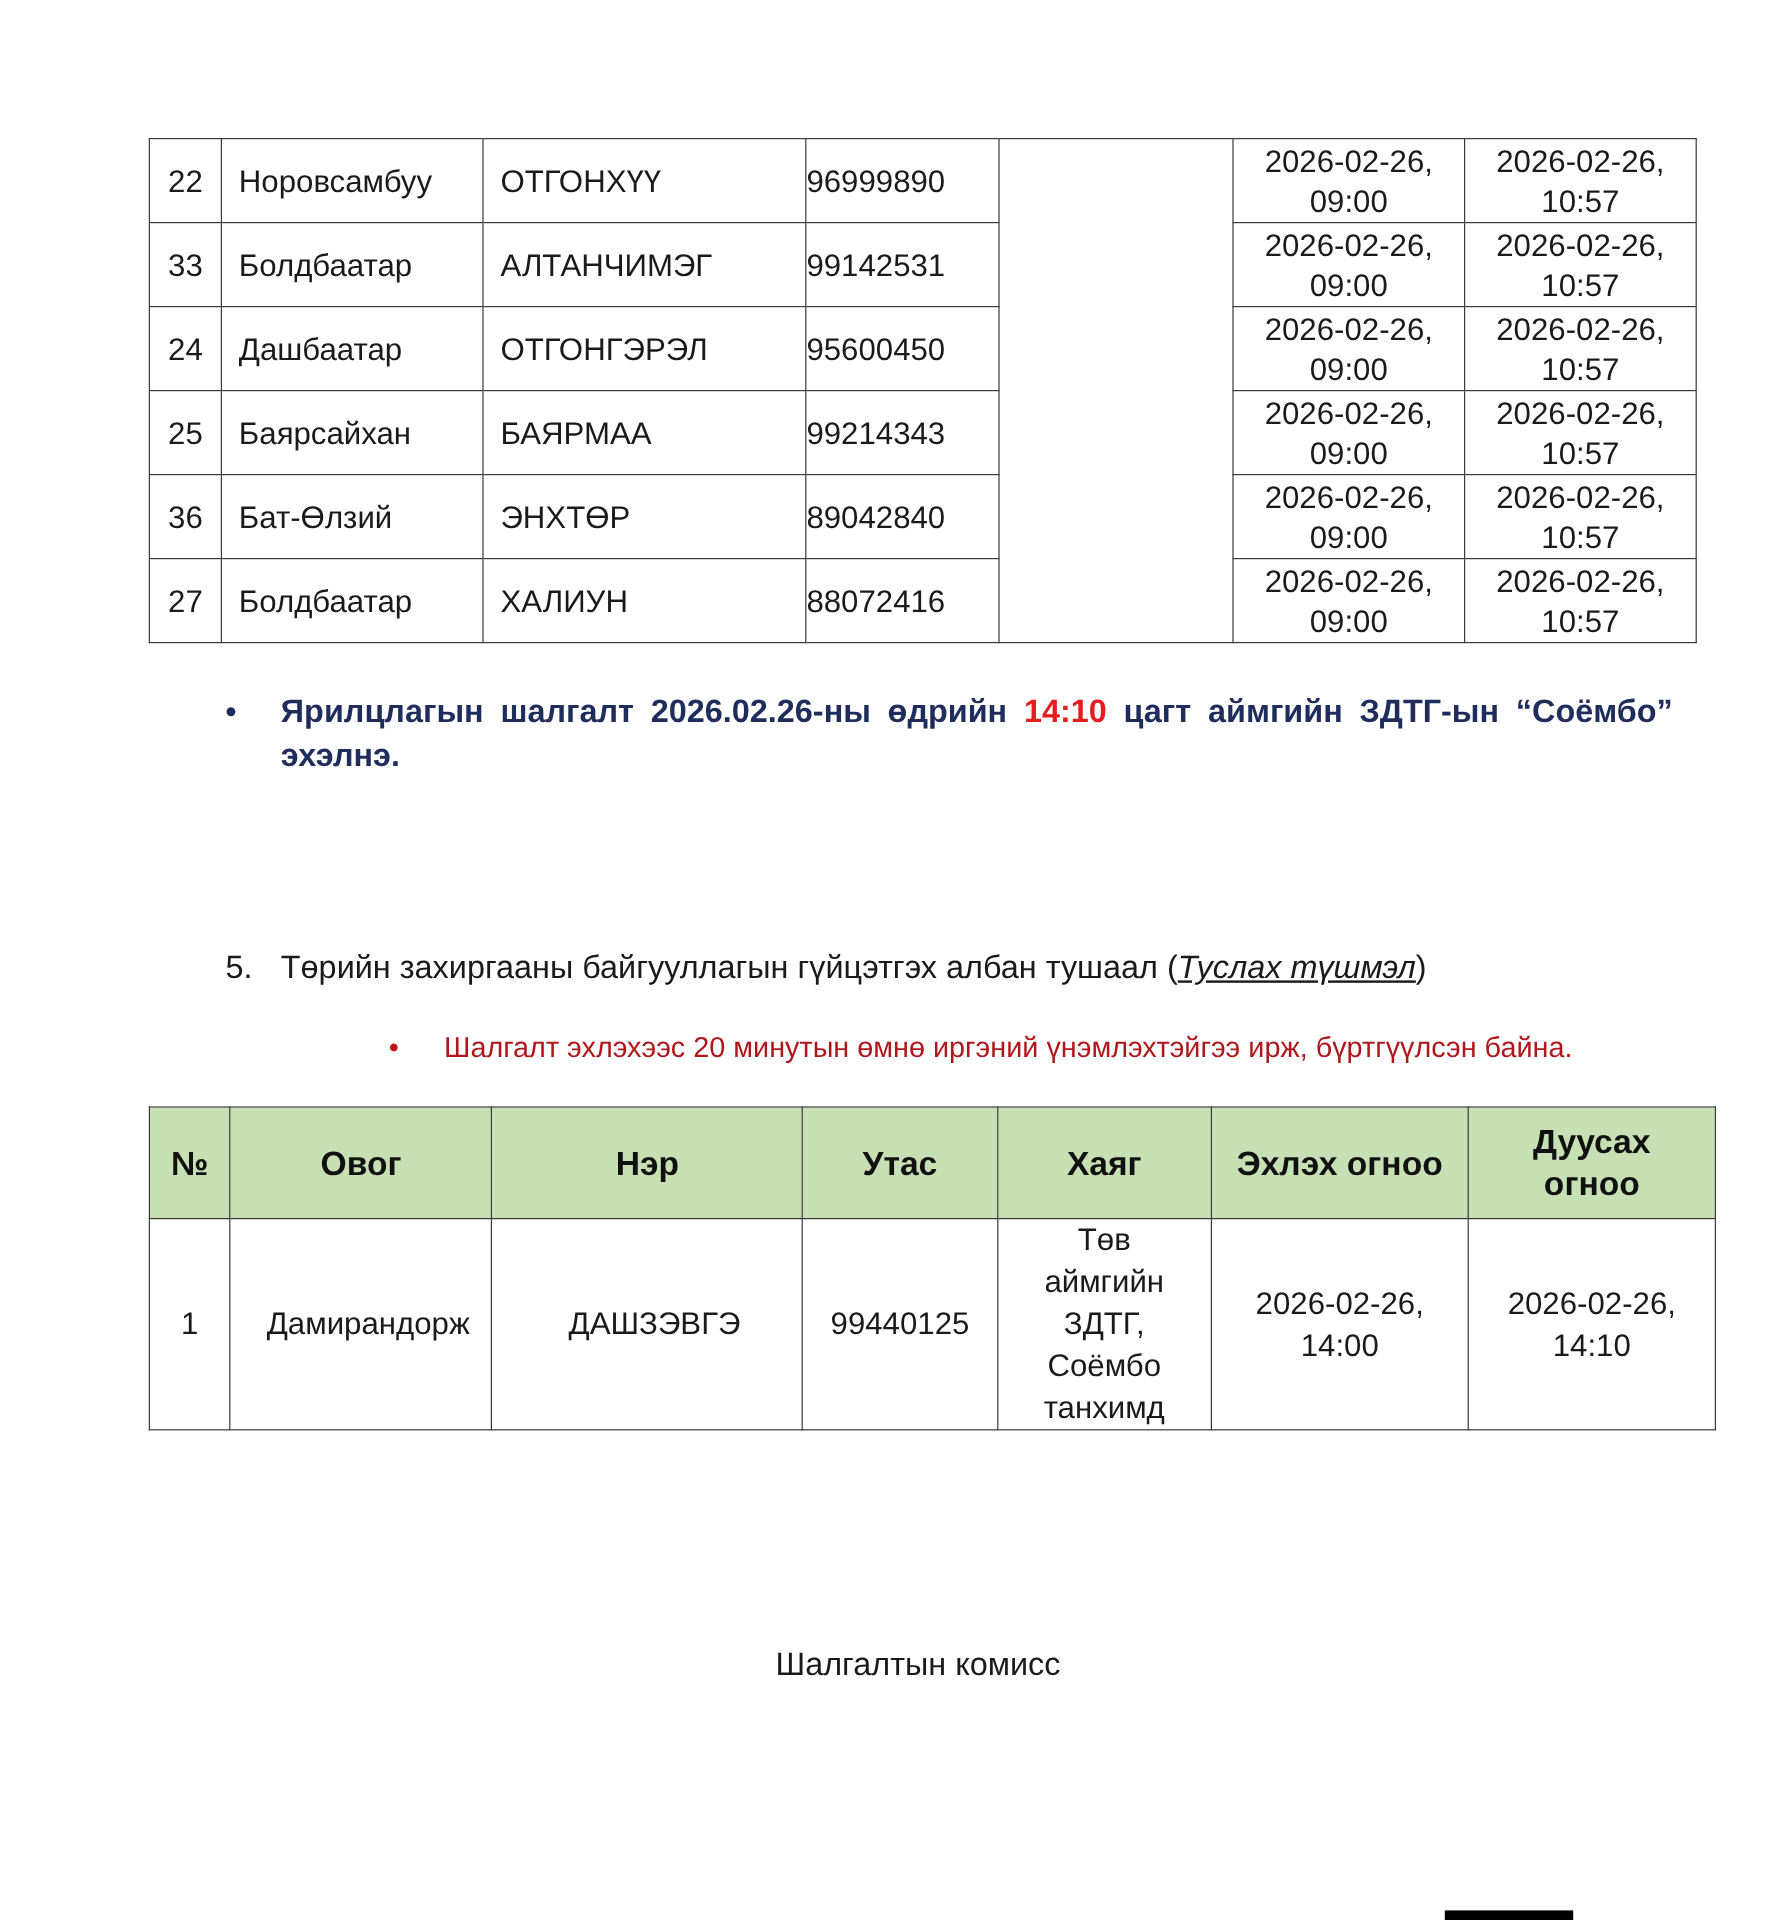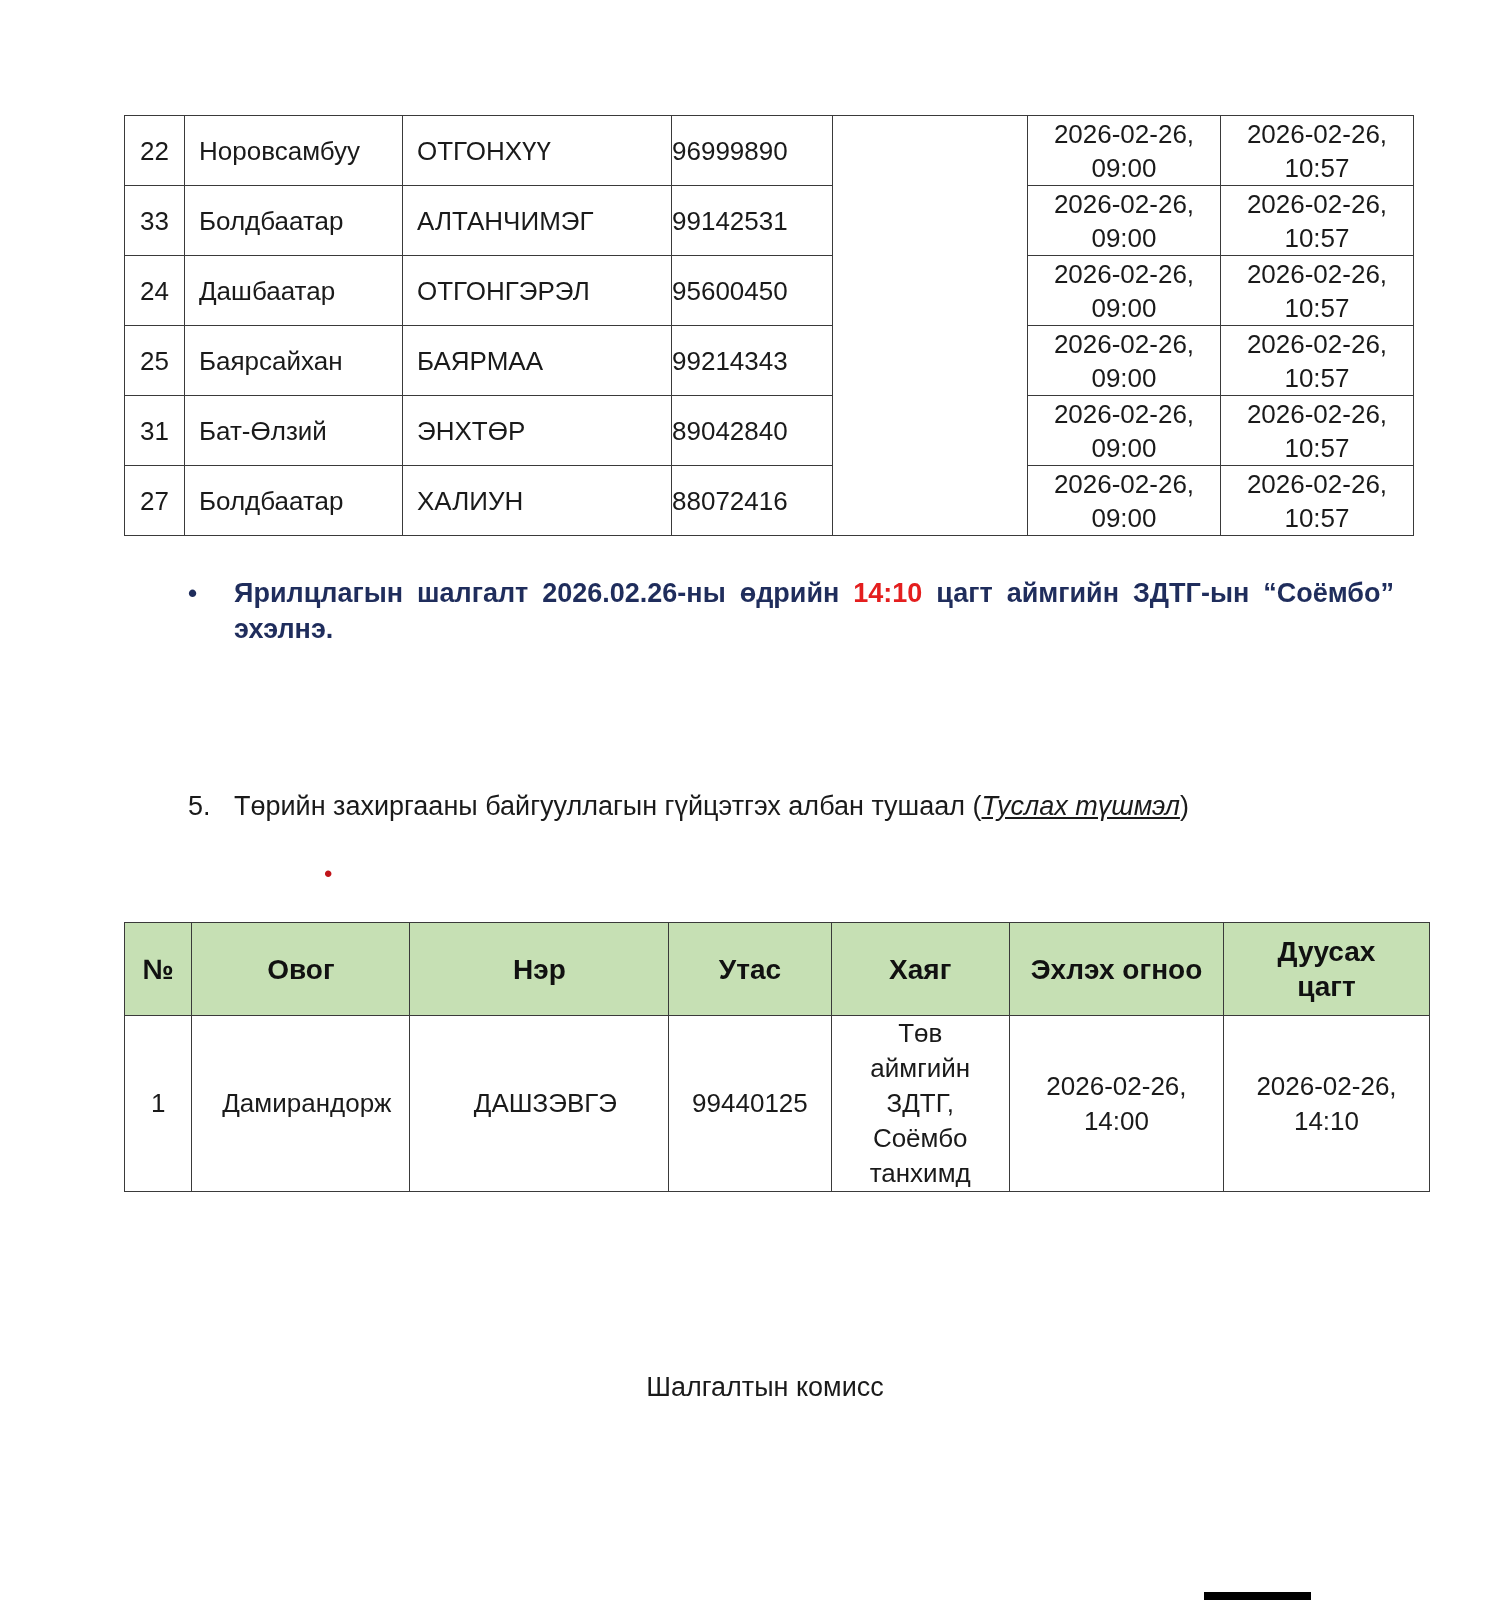--- a/index.html
+++ b/index.html
@@ -101,21 +101,21 @@
     </tr>
     <tr>
       <td class="num">25</td>
       <td class="txt">Баярсайхан</td>
       <td class="txt">БАЯРМАА</td>
       <td class="phone">99214343</td>
       <td class="date"><span>2026-02-26,</span><br><span>09:00</span></td>
       <td class="date"><span>2026-02-26,</span><br><span>10:57</span></td>
     </tr>
     <tr>
-      <td class="num">31</td>
+      <td class="num">36</td>
       <td class="txt">Бат-Өлзий</td>
       <td class="txt">ЭНХТӨР</td>
       <td class="phone">89042840</td>
       <td class="date"><span>2026-02-26,</span><br><span>09:00</span></td>
       <td class="date"><span>2026-02-26,</span><br><span>10:57</span></td>
     </tr>
     <tr>
       <td class="num">27</td>
       <td class="txt">Болдбаатар</td>
       <td class="txt">ХАЛИУН</td>
@@ -130,41 +130,42 @@
   <span class="dot">•</span>
   <span>Ярилцлагын шалгалт 2026.02.26-ны өдрийн </span><span class="red">14:10</span><span> цагт аймгийн ЗДТГ-ын “Соёмбо” эхэлнэ.</span>
 </div>
 
 <div class="abs section5">
   <span class="numlbl">5.</span><span>Төрийн захиргааны байгууллагын гүйцэтгэх албан тушаал (</span><span class="ital">Туслах түшмэл</span><span>)</span>
 </div>
 
 <div class="abs bullet-red">
   <span class="dot">•</span>
+  <span>Шалгалт эхлэхээс 20 минутын өмнө иргэний үнэмлэхтэйгээ ирж, бүртгүүлсэн байна.</span>
 </div>
 
 <table id="t2">
   <colgroup>
     <col style="width:66px">
       <col style="width:214px">
       <col style="width:254px">
       <col style="width:159px">
     <col style="width:175px">
       <col style="width:210px">
       <col style="width:202px">
   </colgroup>
   <thead>
     <tr>
       <th>№</th>
       <th>Овог</th>
       <th>Нэр</th>
       <th>Утас</th>
       <th>Хаяг</th>
       <th>Эхлэх огноо</th>
-      <th><span>Дуусах</span><br><span>цагт</span></th>
+      <th><span>Дуусах</span><br><span>огноо</span></th>
     </tr>
   </thead>
   <tbody>
     <tr>
       <td>1</td>
       <td class="left">Дамирандорж</td>
       <td class="left">ДАШЗЭВГЭ</td>
       <td>99440125</td>
       <td>
         <span>Төв</span><br>

